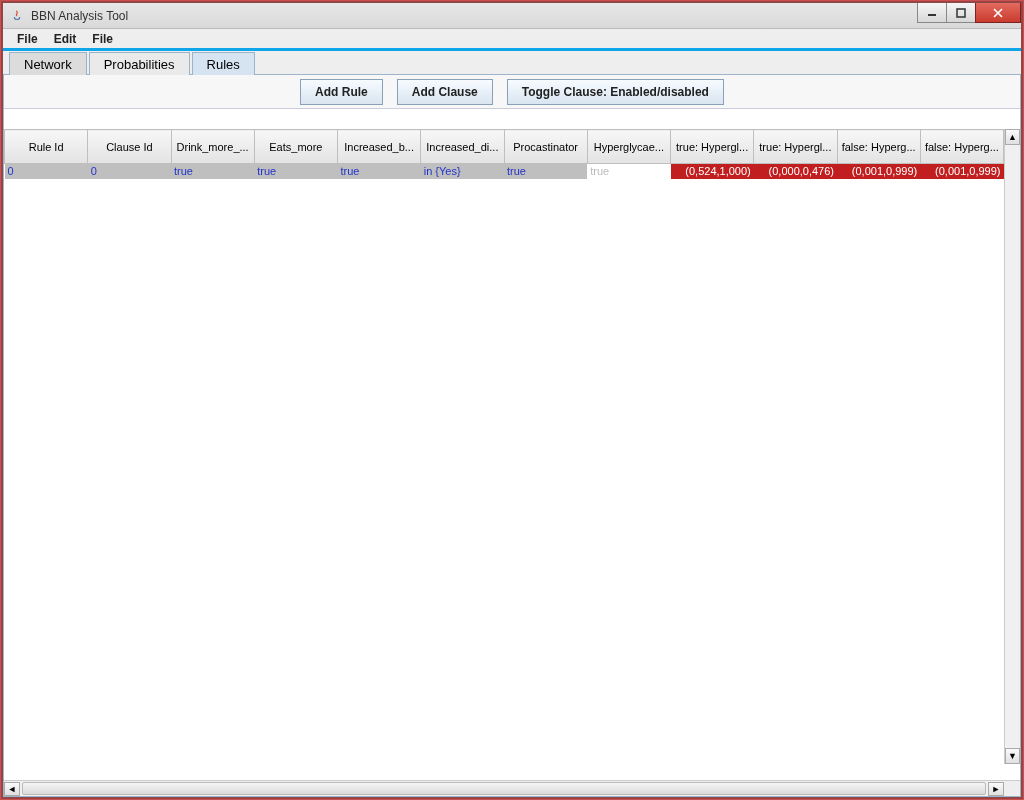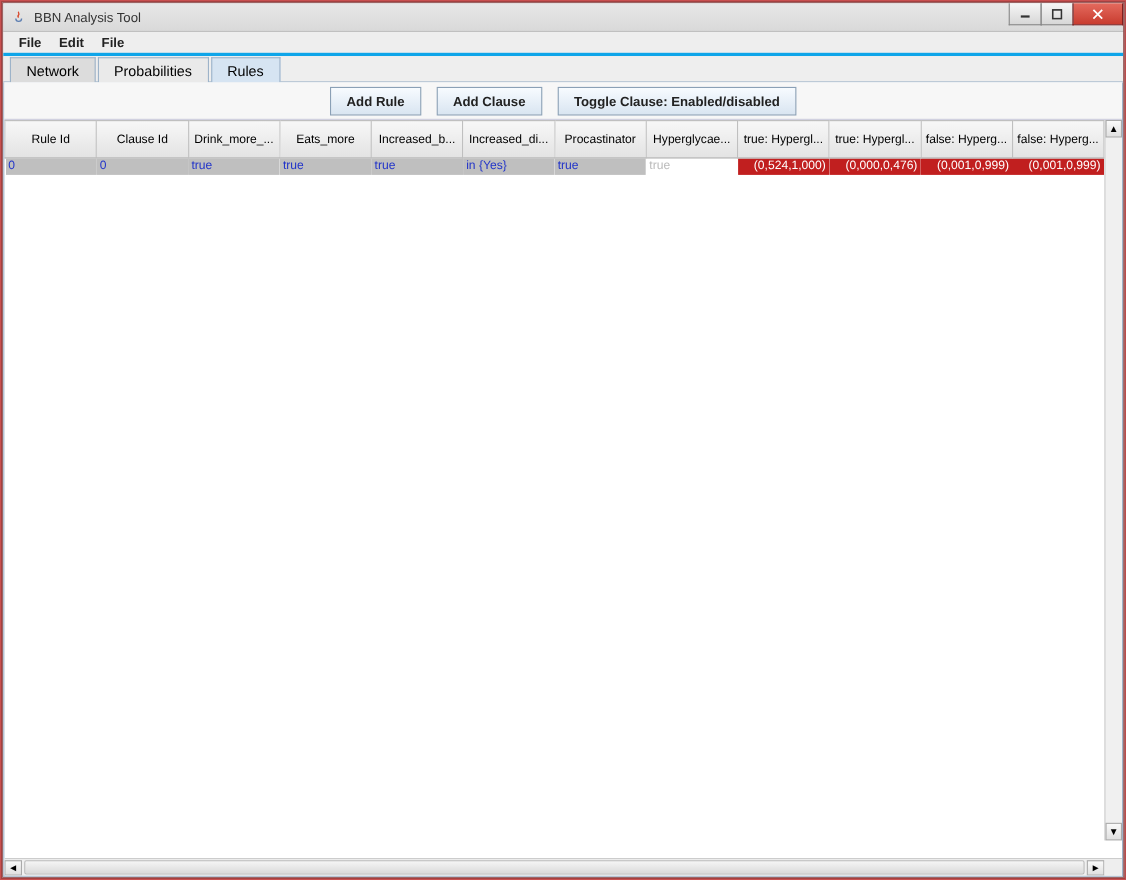--- a/index.html
+++ b/index.html
@@ -11,21 +11,21 @@
   .win-controls { position:absolute; right:0; top:0; display:flex; height:20px; }
   .win-btn { width:30px; height:20px; border:1px solid #888; border-top:none; display:flex; align-items:center; justify-content:center; font-size:10px; cursor:pointer; background:linear-gradient(#f6f6f6,#d7d7d7); }
   .win-btn.min, .win-btn.max { margin-right:-1px; }
   .win-btn.close { width:46px; background:linear-gradient(#e46a5e,#c83c2f); color:#fff; border-color:#802020; border-top-right-radius:0; }
   .menubar { height:22px; background:#eee; border-bottom:3px solid #0ea5e9; display:flex; align-items:center; padding-left:6px; gap:0; }
   .menu-item { padding:3px 8px; font-size:12px; font-weight:bold; color:#222; cursor:default; }
   .tabrow { height:24px; display:flex; align-items:flex-end; padding-left:6px; border-bottom:1px solid #9db3c9; background:#eee; }
   .tab { padding:4px 14px 3px; font-size:13px; border:1px solid #9db3c9; border-bottom:none; margin-right:2px; position:relative; top:1px; background:#eaeaea; color:#000; cursor:pointer; }
   .tab.inactive { background:#dcdcdc; }
   .tab.active { background:#d6e4f2; }
-  .content { flex:1; display:flex; flex-direction:column; border:1px solid #9db3c9; border-top:none; margin:0; background:#fff; position:relative; }
+  .content { flex:1; display:flex; flex-direction:column; border:1px solid #9db3c9; border-top:none; margin:0; background:#fff; position:relative;gap:20px; }
   .toolbar { height:34px; display:flex; align-items:center; justify-content:center; gap:14px; border-bottom:1px solid #ccd; background:#f7f7f7; }
   .tbtn { padding:5px 14px; font-size:12px; font-weight:bold; border:1px solid #8aa0b6; background:linear-gradient(#f7fbff,#d9e5f1); cursor:pointer; color:#222; }
   .table-area { flex:1; overflow:hidden; position:relative; display:flex; flex-direction:column; }
   .table-wrapper { flex:1; overflow:hidden; position:relative; }
   table { border-collapse:collapse; width:calc(100% - 16px); table-layout:fixed; }
   thead th { background:linear-gradient(#f7f7f7,#e3e3e3); border:1px solid #bfbfbf; font-weight:normal; font-size:11px; padding:2px 4px; text-align:center; white-space:nowrap; overflow:hidden; text-overflow:ellipsis; height:34px; color:#000; }
   tbody td { border:0; font-size:11px; padding:1px 3px; white-space:nowrap; overflow:hidden; text-overflow:ellipsis; height:15px; }
   tr.data-row td { background:#bfbfbf; color:#2234c9; }
   tr.data-row td.plain { background:#ffffff; color:#bbbbbb; }
   tr.data-row td.redcell { background:#c11f1f; color:#ffffff; text-align:right; }

